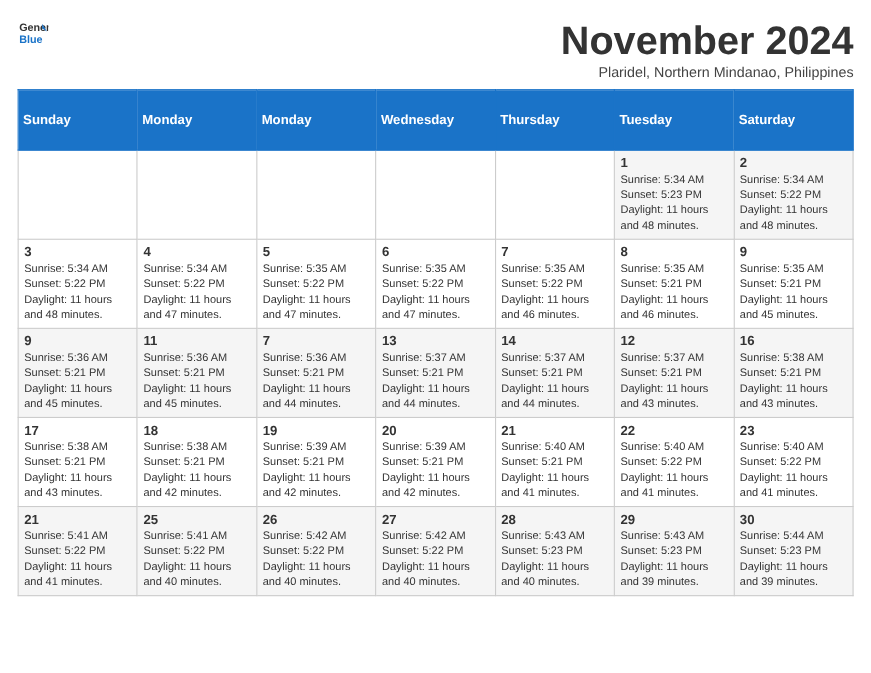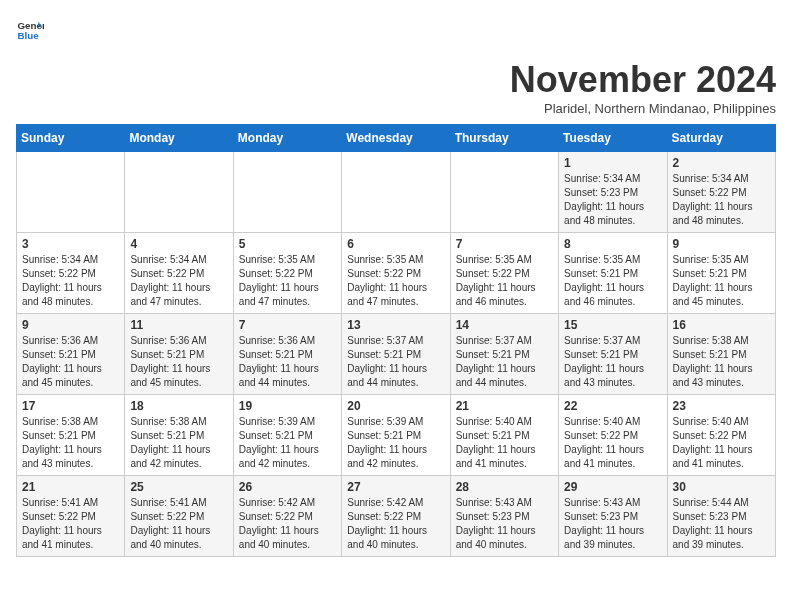--- a/index.html
+++ b/index.html
@@ -25,37 +25,36 @@
       width: 28px;
       height: 28px;
     }
     .title-block {
       text-align: right;
     }
     .month-title {
       font-size: 36px;
       font-weight: bold;
       color: #333;
-      margin-top: 43px;
     }
     .location {
       font-size: 13px;
       color: #444;
     }
     table {
       width: 100%;
       border-collapse: collapse;
       table-layout: fixed;
     }
     thead th {
       background-color: #1a73c8;
       color: #fff;
       font-size: 12px;
       font-weight: bold;
-      padding: 6px 4px;
+      padding: 20px 4px;
       text-align: left;
       border: 1px solid #1a73c8;
       margin-top: 18px;
     }
     tbody td {
       vertical-align: top;
       border: 1px solid #ccc;
       padding: 4px 5px;
       font-size: 10.5px;
       color: #333;
@@ -198,21 +197,21 @@
 Sunset: 5:21 PM
 Daylight: 11 hours and 44 minutes.</div>
         </td>
         <td>
           <span class="day-num">14</span>
           <div class="day-info" style="white-space: pre-line;">Sunrise: 5:37 AM
 Sunset: 5:21 PM
 Daylight: 11 hours and 44 minutes.</div>
         </td>
         <td>
-          <span class="day-num">15</span>
+          <span class="day-num">12</span>
           <div class="day-info" style="white-space: pre-line;">Sunrise: 5:37 AM
 Sunset: 5:21 PM
 Daylight: 11 hours and 43 minutes.</div>
         </td>
         <td>
           <span class="day-num">16</span>
           <div class="day-info" style="white-space: pre-line;">Sunrise: 5:38 AM
 Sunset: 5:21 PM
 Daylight: 11 hours and 43 minutes.</div>
         </td>

